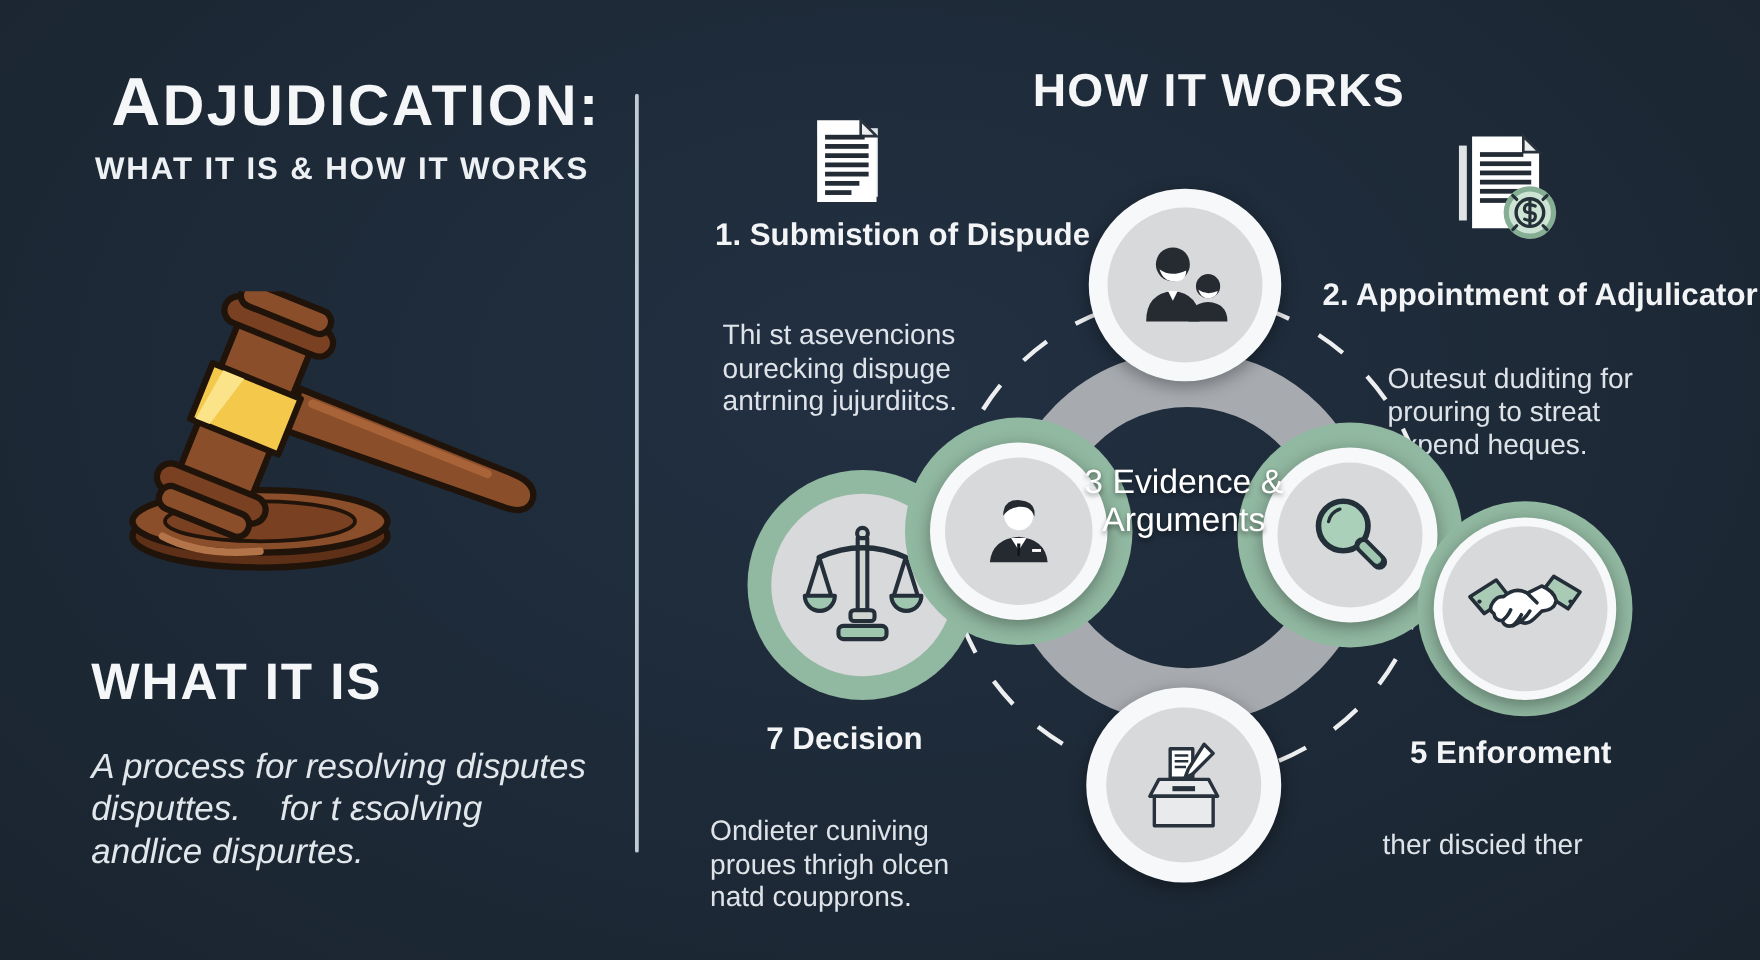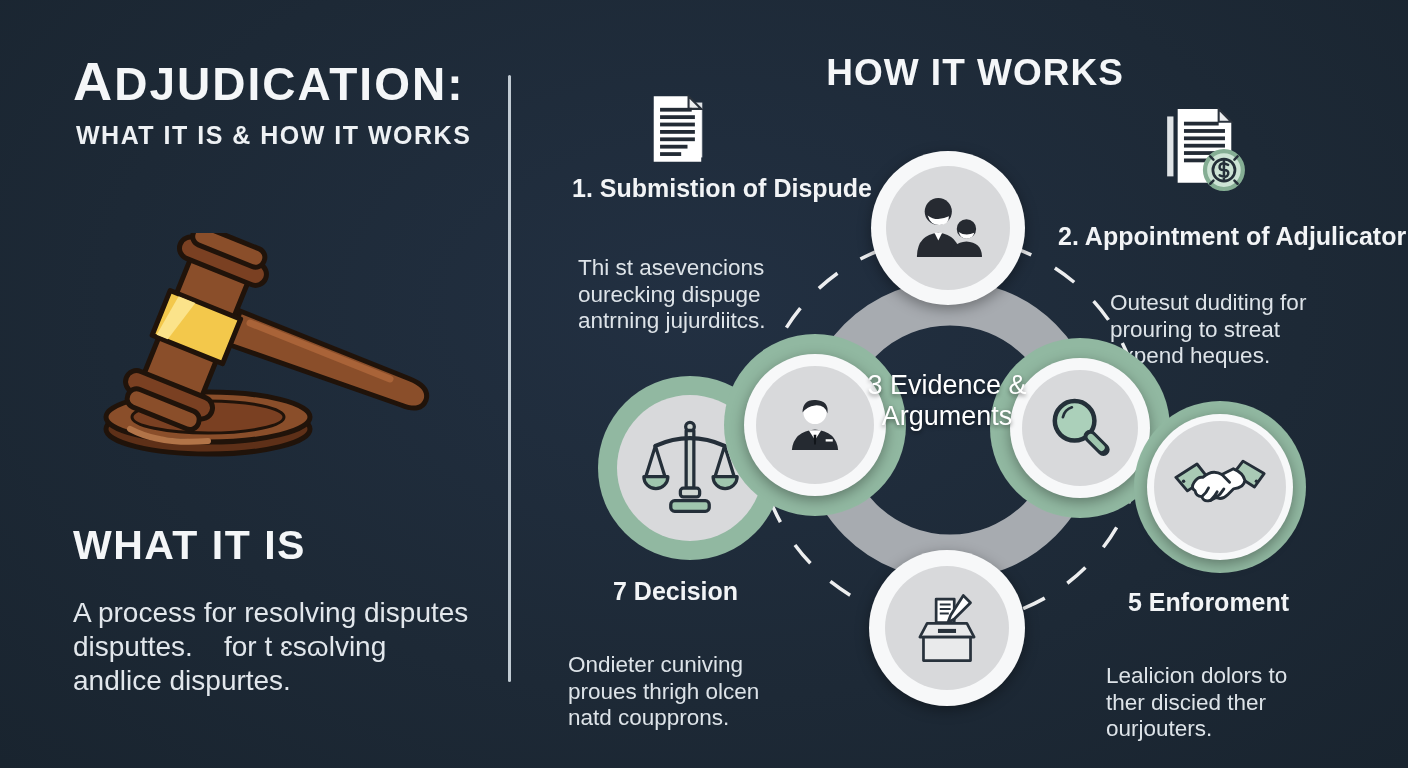--- a/index.html
+++ b/index.html
@@ -6,25 +6,25 @@
   html,body { width:1408px; height:768px; overflow:hidden; }
   body { font-family:"Liberation Sans","DejaVu Sans",sans-serif; }
   .canvas {
     position:relative; width:1408px; height:768px;
     background:#1e2a38;
     background:radial-gradient(ellipse at 50% 40%, #223042 0%, #1d2936 60%, #19242f 100%);
     color:#eef1f4;
   }
   .abs { position:absolute; }
   
-  .main-title { font-size:46px; font-weight:700; letter-spacing:2px; color:#f4f6f8; }
+  .main-title { font-size:46px; font-weight:700; letter-spacing:2px; color:#f4f6f8;margin-left:16px; }
   .main-title::first-letter { font-size:1.18em; }
   .subtitle { font-size:25px; font-weight:700; letter-spacing:1.5px; color:#eef1f4; }
   .section-heading { font-size:41px; font-weight:700; letter-spacing:1.5px; color:#f4f6f8; }
-  .body-text { font-size:28px; line-height:1.22; color:#e2e7ec; }
+  .body-text { font-size:28px; line-height:1.22; color:#e2e7ec;font-style:italic; }
   .divider { width:3px; background:rgba(222,231,238,.85); border-radius:2px; }
   
   .hiw-heading { font-size:37px; font-weight:700; letter-spacing:1px; text-align:center; color:#f4f6f8; }
   .step-title { font-size:25px; font-weight:700; color:#f2f4f6; white-space:nowrap; }
   .step-desc { font-size:22.5px; line-height:1.18; color:#dde3e8;margin-top:32px; }
   .center-label { font-size:27px; font-weight:400; text-align:center; line-height:1.15;
                   color:#ffffff; text-shadow:0 2px 4px rgba(0,0,0,.45); }
   
   .disc { border-radius:50%; display:flex; align-items:center; justify-content:center; }
   .green-ring { background:#91b8a1; }
@@ -230,18 +230,16 @@
 
   <div class="abs step-title" style="left:613px; top:577px;">7 Decision</div>
   <div class="abs step-desc" style="left:568px; top:620px;">
     <div>Ondieter cuniving</div>
     <div>proues thrigh olcen</div>
     <div>natd coupprons.</div>
   </div>
 
   <div class="abs step-title" style="left:1128px; top:588px;">5 Enforoment</div>
   <div class="abs step-desc" style="left:1106px; top:631px;">
-    <div>Lealicion dolors to</div>
     <div>ther discied ther</div>
-    <div>ourjouters.</div>
   </div>
 
 </div>
 
 </body></html>

